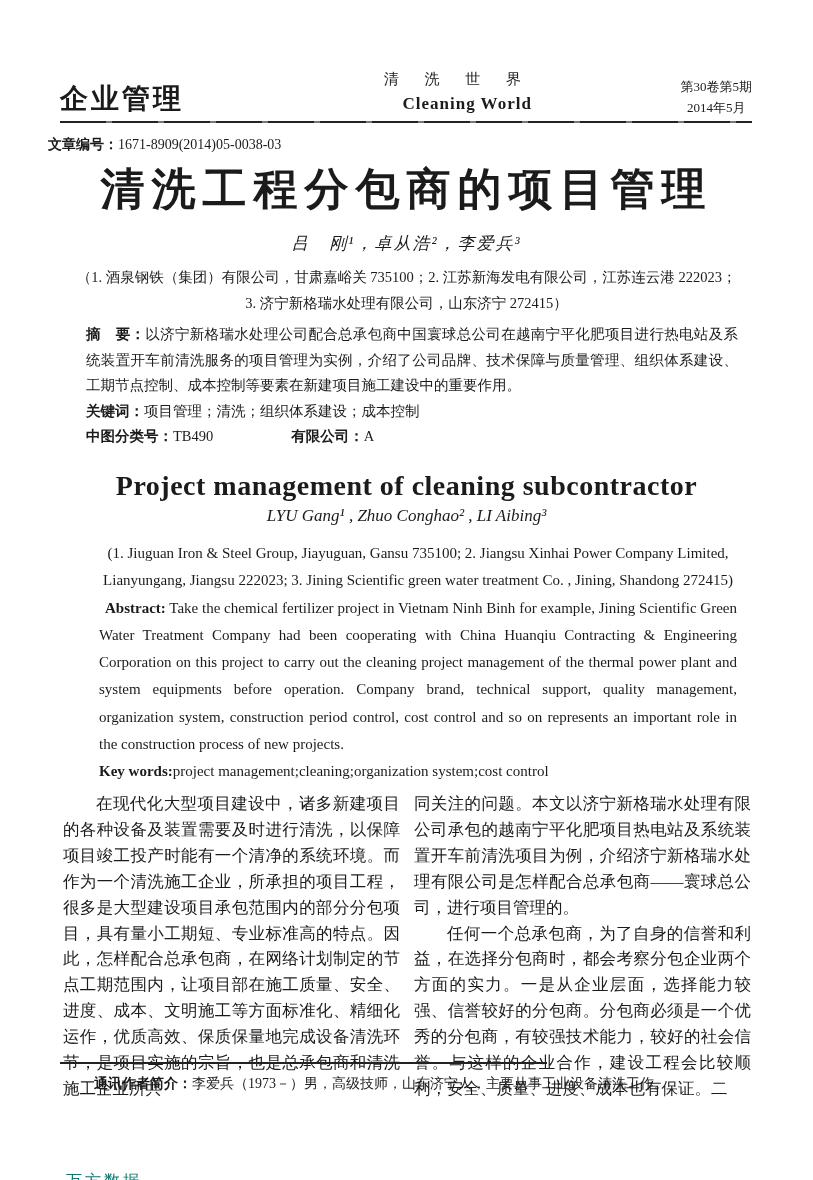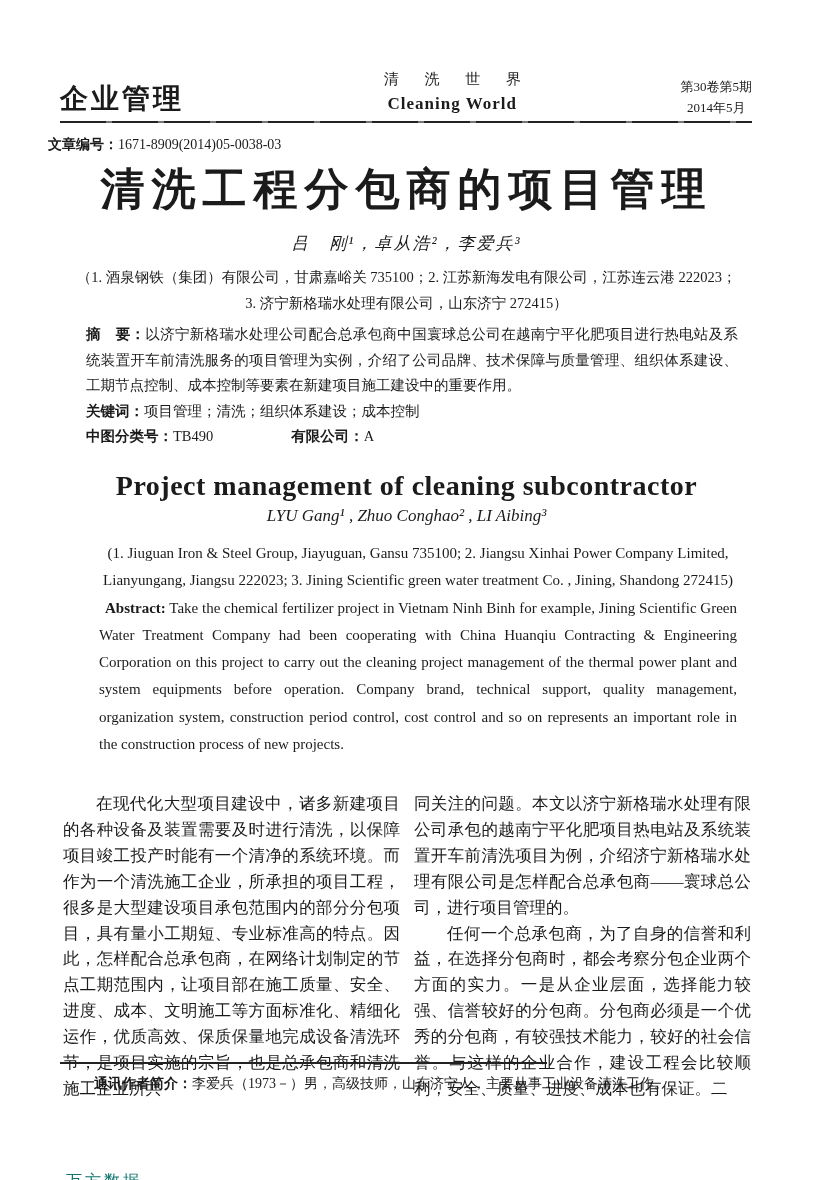--- a/index.html
+++ b/index.html
@@ -4,21 +4,21 @@
 <style>
   html,body{margin:0;padding:0;background:#e8e8e8;}
   .page{
     position:relative;width:813px;height:1180px;background:#ffffff;
     font-family:"Liberation Serif","DejaVu Serif",serif;color:#1b1b1b;
     overflow:hidden;margin:0 auto;
   }
   
   .header{position:absolute;top:70px;left:60px;width:692px;display:flex;justify-content:space-between;align-items:flex-start;}
   .col-label{font-size:28px;font-weight:bold;letter-spacing:3px;margin-top:10px;}
-  .journal{text-align:center;margin-left:40px;}
+  .journal{text-align:right;margin-left:40px;}
   .journal-cn{font-size:15px;letter-spacing:11px;padding-left:11px;}
   .journal-en{font-size:17px;font-weight:bold;margin-top:5px;letter-spacing:1px;}
   .issue-block{font-size:13px;text-align:center;line-height:21px;margin-top:6px;}
   .header-rule{position:absolute;top:121px;left:60px;width:692px;height:2px;
     background:repeating-linear-gradient(90deg,#222 0 46px,#777 46px 52px);}
   
   .article-id{position:absolute;top:136px;left:48px;font-size:14px;}
   .lbl{font-weight:bold;}
   .title-cn{position:absolute;top:160px;left:0;width:100%;text-align:center;
     font-size:44px;font-weight:800;letter-spacing:7px;}
@@ -84,20 +84,21 @@
     <p><span class="lbl">关键词：</span><span>项目管理；清洗；组织体系建设；成本控制</span></p>
     <p class="clc-line"><span class="lbl">中图分类号：</span><span>TB490</span><span class="clc-gap"></span><span class="lbl">有限公司：</span><span>A</span></p>
   </div>
 
   <div class="title-en">Project management of cleaning subcontractor</div>
   <div class="authors-en">LYU Gang¹ , Zhuo Conghao² , LI Aibing³</div>
   <div class="en-block">
     <p class="affil-en">(1. Jiuguan Iron &amp; Steel Group, Jiayuguan, Gansu 735100; 2. Jiangsu Xinhai Power Company Limited,</p>
     <p class="affil-en">Lianyungang, Jiangsu 222023; 3. Jining Scientific green water treatment Co. , Jining, Shandong 272415)</p>
     <p class="abs-en"><span class="lbl">Abstract:</span> <span>Take the chemical fertilizer project in Vietnam Ninh Binh for example, Jining Scientific Green Water Treatment Company had been cooperating with China Huanqiu Contracting &amp; Engineering Corporation on this project to carry out the cleaning project management of the thermal power plant and system equipments before operation. Company brand, technical support, quality management, organization system, construction period control, cost control and so on represents an important role in the construction process of new projects.</span></p>
+    <p class="kw-en"><span class="lbl">Key words:</span><span>project management;cleaning;organization system;cost control</span></p>
   </div>
 
   <div class="body-cols">
     <div class="col">
       <p class="indent">在现代化大型项目建设中，诸多新建项目的各种设备及装置需要及时进行清洗，以保障项目竣工投产时能有一个清净的系统环境。而作为一个清洗施工企业，所承担的项目工程，很多是大型建设项目承包范围内的部分分包项目，具有量小工期短、专业标准高的特点。因此，怎样配合总承包商，在网络计划制定的节点工期范围内，让项目部在施工质量、安全、进度、成本、文明施工等方面标准化、精细化运作，优质高效、保质保量地完成设备清洗环节，是项目实施的宗旨，也是总承包商和清洗施工企业所共</p>
     </div>
     <div class="col">
       <p>同关注的问题。本文以济宁新格瑞水处理有限公司承包的越南宁平化肥项目热电站及系统装置开车前清洗项目为例，介绍济宁新格瑞水处理有限公司是怎样配合总承包商——寰球总公司，进行项目管理的。</p>
       <p class="indent">任何一个总承包商，为了自身的信誉和利益，在选择分包商时，都会考察分包企业两个方面的实力。一是从企业层面，选择能力较强、信誉较好的分包商。分包商必须是一个优秀的分包商，有较强技术能力，较好的社会信誉。与这样的企业合作，建设工程会比较顺利，安全、质量、进度、成本也有保证。二</p>
     </div>

